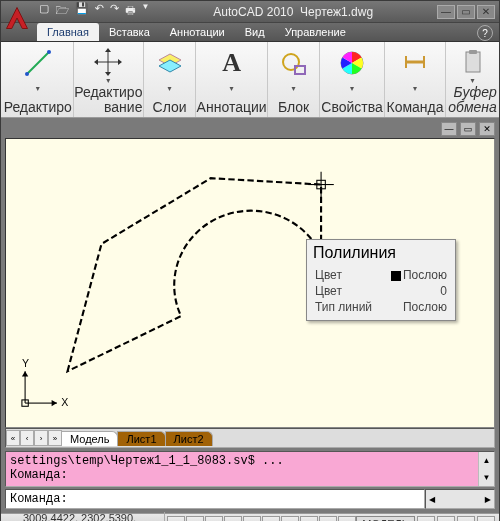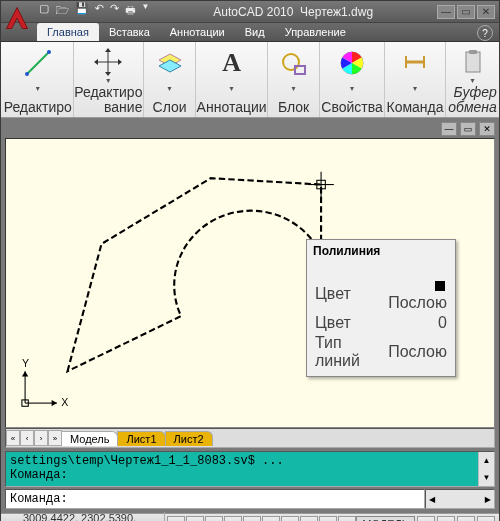--- a/index.html
+++ b/index.html
@@ -29,32 +29,32 @@
   .dd { font-size: 8px; color:#555; margin-top:-2px; }
 
   
   .mdi { flex:1; background:#7a7a7a; padding: 4px; display:flex; flex-direction:column; }
   .doc-ctrl { display:flex; justify-content:flex-end; gap:3px; margin-bottom:2px; }
   .doc-btn { width:16px; height:14px; background:#bbb; border:1px solid #888; display:flex; align-items:center; justify-content:center; font-size:9px; }
   .canvas { flex:1; background:#fffde8; border: 1px inset #888; position:relative; overflow:hidden; }
 
   
   .tooltip { position:absolute; left: 300px; top: 100px; width: 150px; background:#f0f0f0; border:1px solid #888; box-shadow: 2px 2px 3px rgba(0,0,0,.3); padding: 4px 6px; font-size: 11px; }
-  .tooltip .tt-title { font-weight:bold; margin-bottom:16px; font-size:12px; }
-  .tooltip table { width:100%; font-size:16px; color:#444; }
+  .tooltip .tt-title { font-weight:normal; margin-bottom:4px; font-size:16px; }
+  .tooltip table { width:100%; font-size:12px; color:#444; }
   .swatch { display:inline-block; width:10px; height:10px; background:#000; vertical-align:middle; margin-right:2px; }
 
   
   .modeltab-bar { height:20px; display:flex; align-items:center; background:#ddd; border:1px inset #aaa; }
   .modeltab-bar .navb { width:14px; height:16px; border:1px solid #aaa; background:#eee; display:flex; align-items:center; justify-content:center; font-size:8px; }
-  .mt { padding: 1px 8px; font-size:11px; background:#eab308; border:1px solid #aaa; border-bottom:none; border-radius: 0 6px 0 0; margin-left:-1px; }
+  .mt { padding: 1px 8px; font-size:11px; background:#a16207; border:1px solid #aaa; border-bottom:none; border-radius: 0 6px 0 0; margin-left:-1px; }
   .mt.active { background:#fff; font-weight:normal; }
 
   
-  .cmd { background:#14b8a6; border:1px inset #aaa; margin-top:3px; display:flex; }
+  .cmd { background:#f9a8d4; border:1px inset #aaa; margin-top:3px; display:flex; }
   .cmd-text { flex:1; padding:2px 4px; font-family: "Courier New", monospace; font-size:12px; color:#000; }
   .cmd-scroll { width:16px; background:#e5e5e5; border-left:1px solid #bbb; display:flex; flex-direction:column; }
   .cmd-scroll div { flex:1; display:flex; align-items:center; justify-content:center; font-size:8px; }
   .cmd-input-row { display:flex; margin-top:2px; }
   .cmd-input-row .cmd-text { border:1px inset #aaa; background:#fff; }
   .hscroll { width:70px; background:#e5e5e5; border:1px inset #aaa; display:flex; align-items:center; }
   .hscroll span { font-size:8px; padding: 0 3px; }
 
   
   .status { height:20px; background: linear-gradient(#e8e8e8,#c8c8c8); border-top:1px solid #999; display:flex; align-items:center; font-size:11px; color:#333; }

